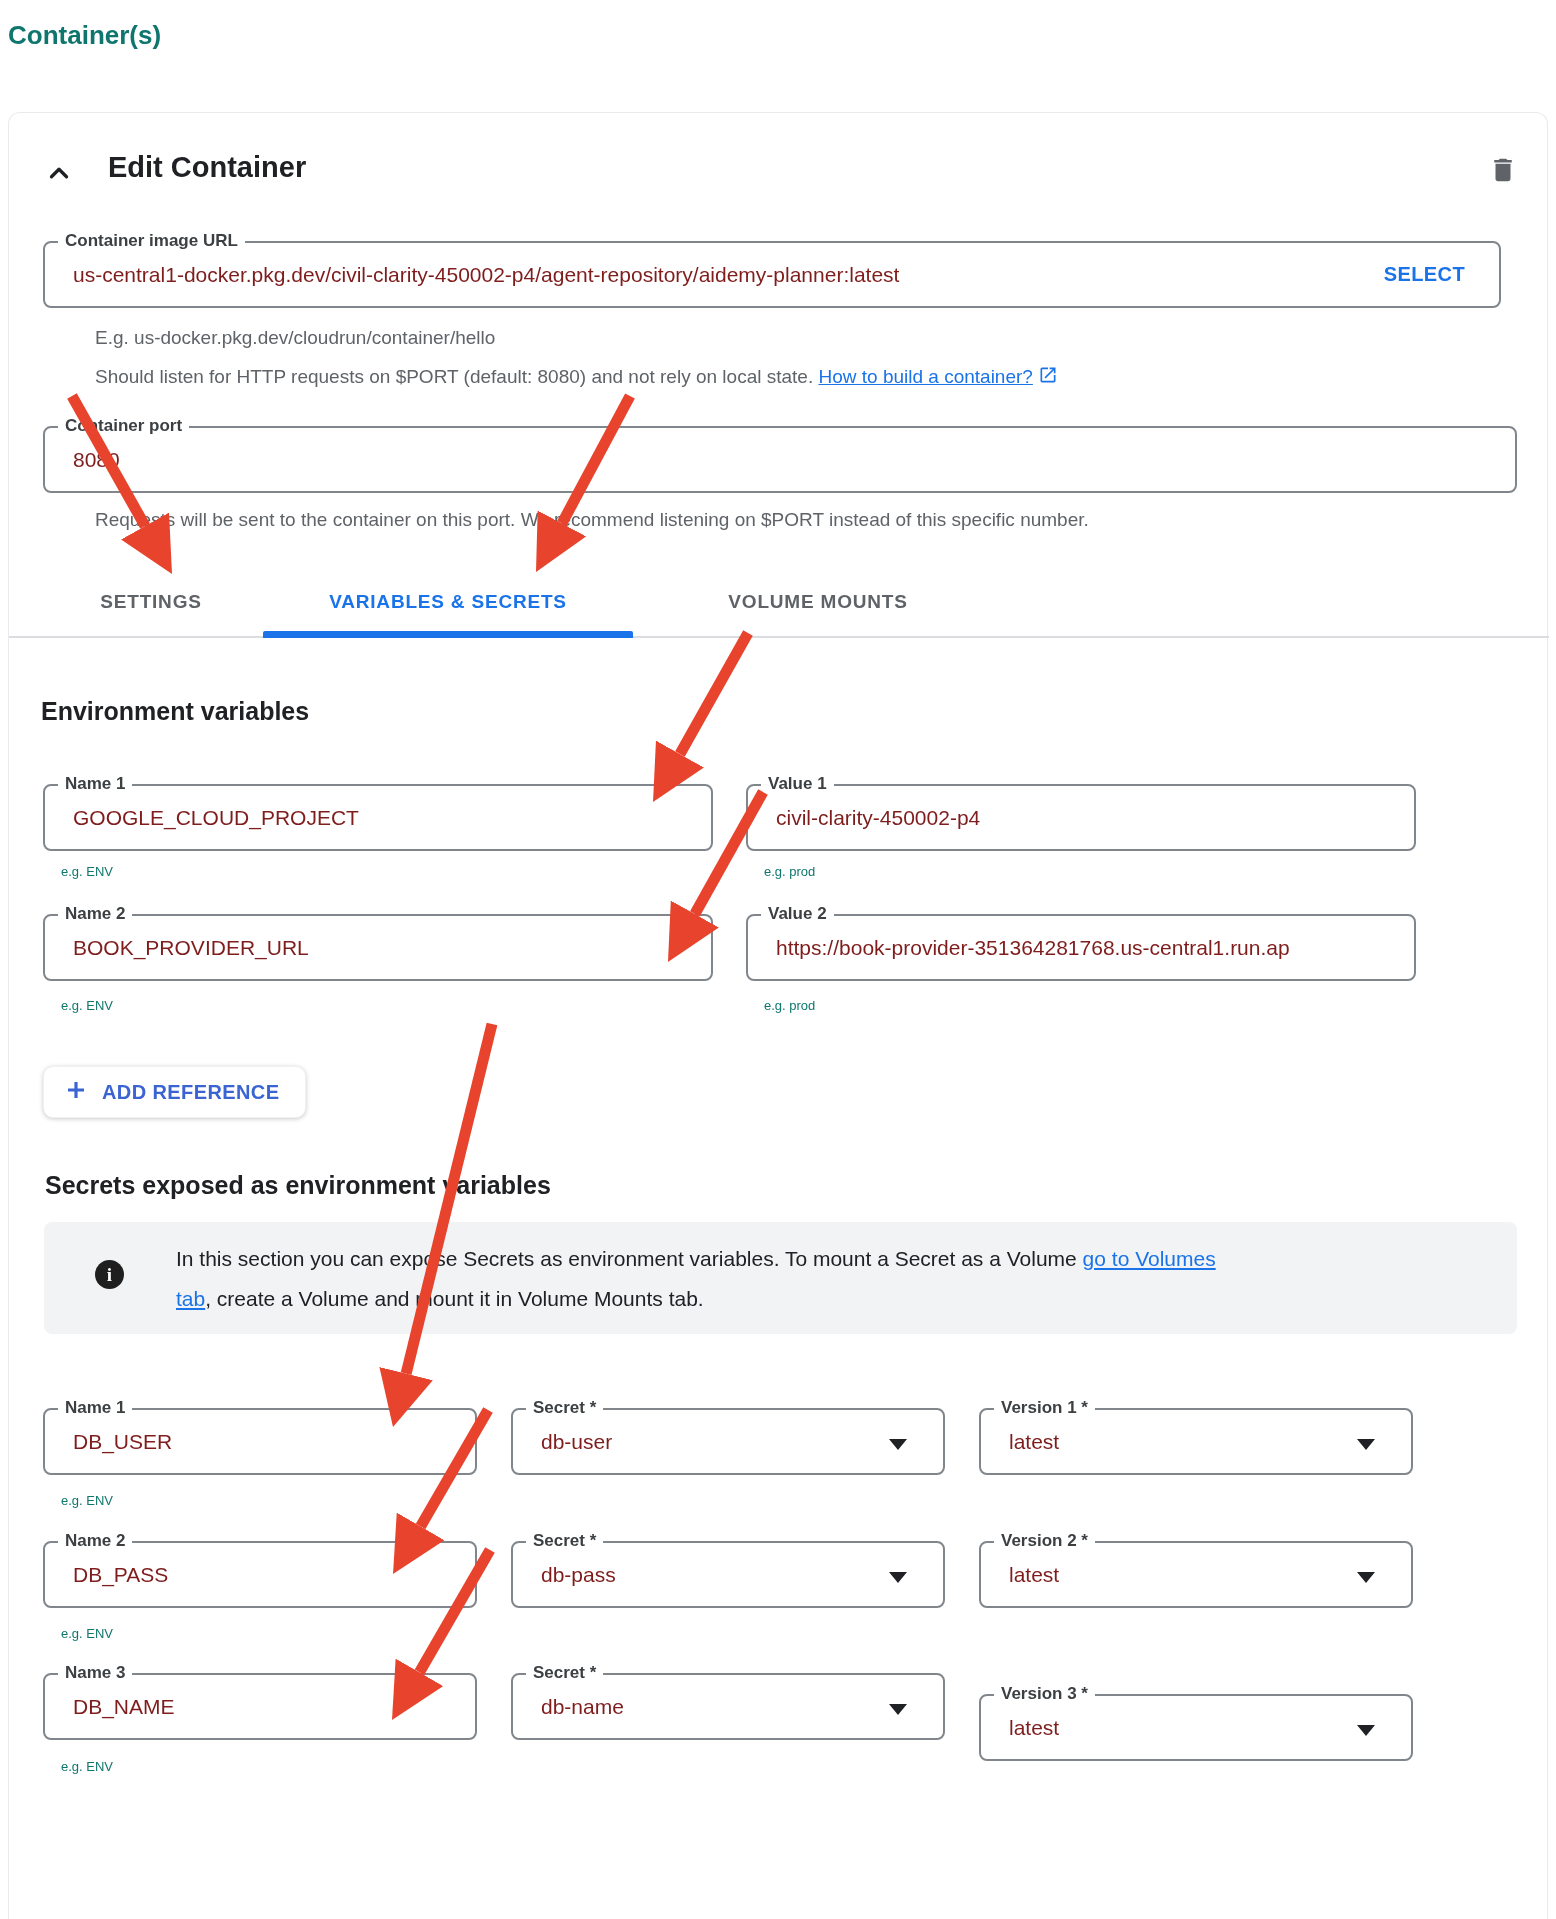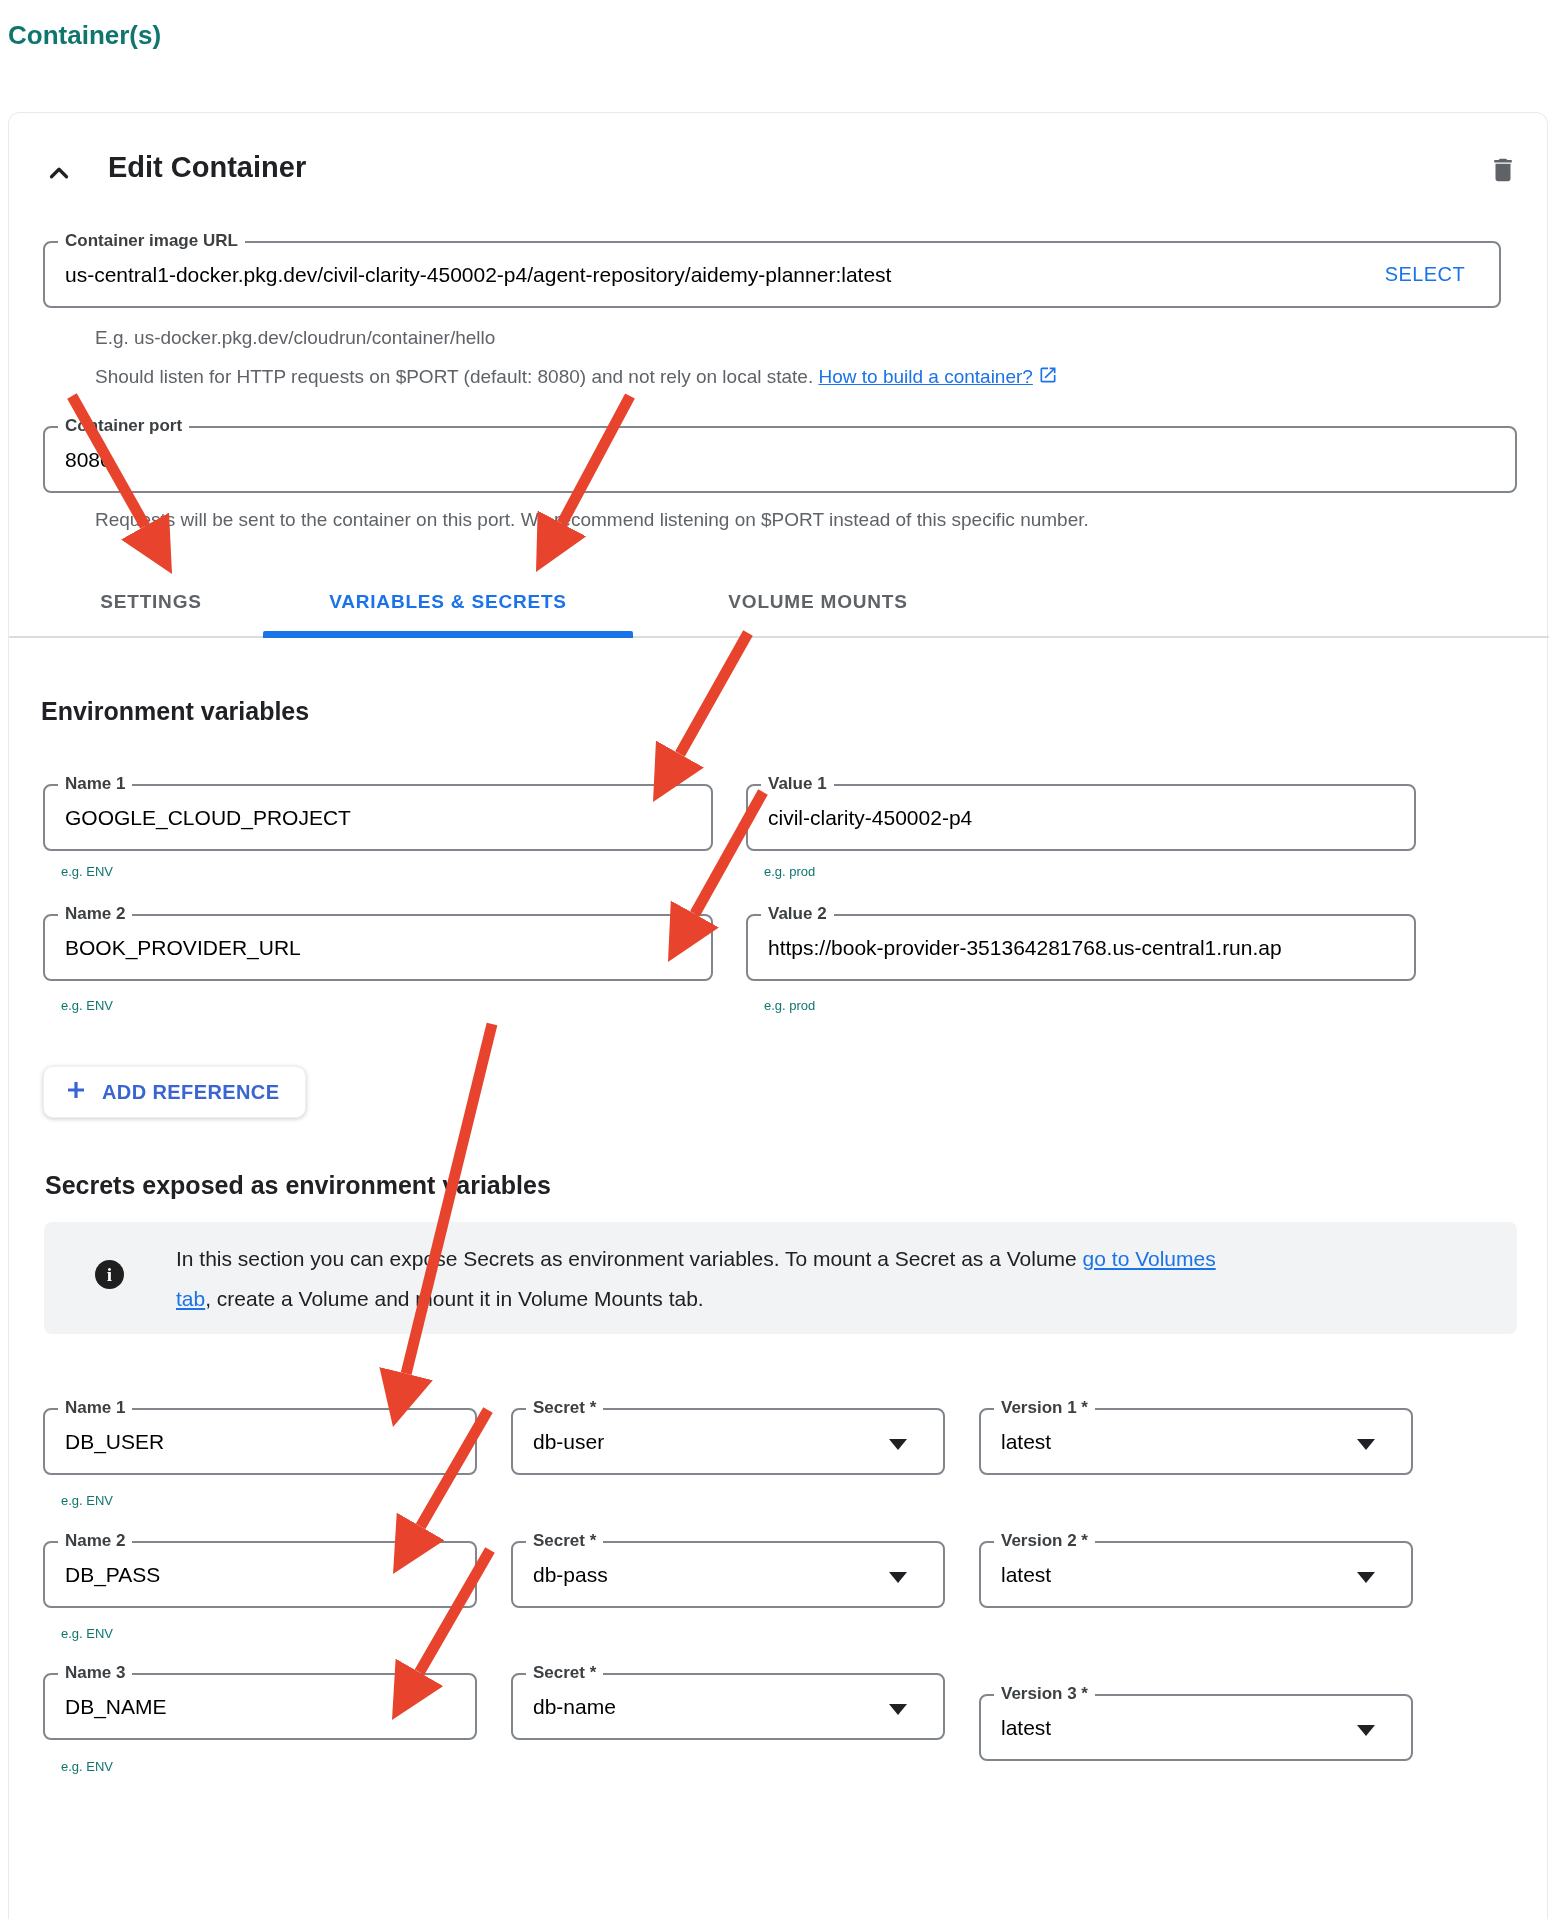--- a/index.html
+++ b/index.html
@@ -33,29 +33,29 @@
   
   .ofield {
     position:absolute; border:2px solid #80868b; border-radius:8px;
     background:#fff; height:67px;
   }
   .ofield .flabel {
     position:absolute; top:-12px; left:13px; background:#fff; padding:0 7px;
     font-size:17px; font-weight:700; color:#3c4043; white-space:nowrap;
   }
   .ofield .fvalue {
-    position:absolute; left:20px; right:20px; top:0; height:100%;
+    position:absolute; left:28px; right:20px; top:0; height:100%;
     display:flex; align-items:center;
-    font-size:21px; color:#000000; white-space:nowrap; overflow:hidden;
+    font-size:21px; color:#7f1d1d; white-space:nowrap; overflow:hidden;
   }
   .ofield.has-action .fvalue { right:130px; }
   .field-action {
     position:absolute; right:34px; top:0; height:100%;
     display:flex; align-items:center;
-    font-size:20px; font-weight:400; letter-spacing:.4px; color:#1a73e8;
+    font-size:20px; font-weight:700; letter-spacing:.4px; color:#1a73e8;
     background:none; border:none; cursor:pointer;
   }
   .select-caret {
     position:absolute; right:36px; top:29px; width:0; height:0;
     border-left:9px solid transparent; border-right:9px solid transparent;
     border-top:11px solid #202124;
   }
   .helper { position:absolute; font-size:19px; color:#5f6368; white-space:nowrap;margin-left:38px; }
   .hint   { position:absolute; font-size:13px; color:#0f766e; }
   a.inline-link, .inline-link {

